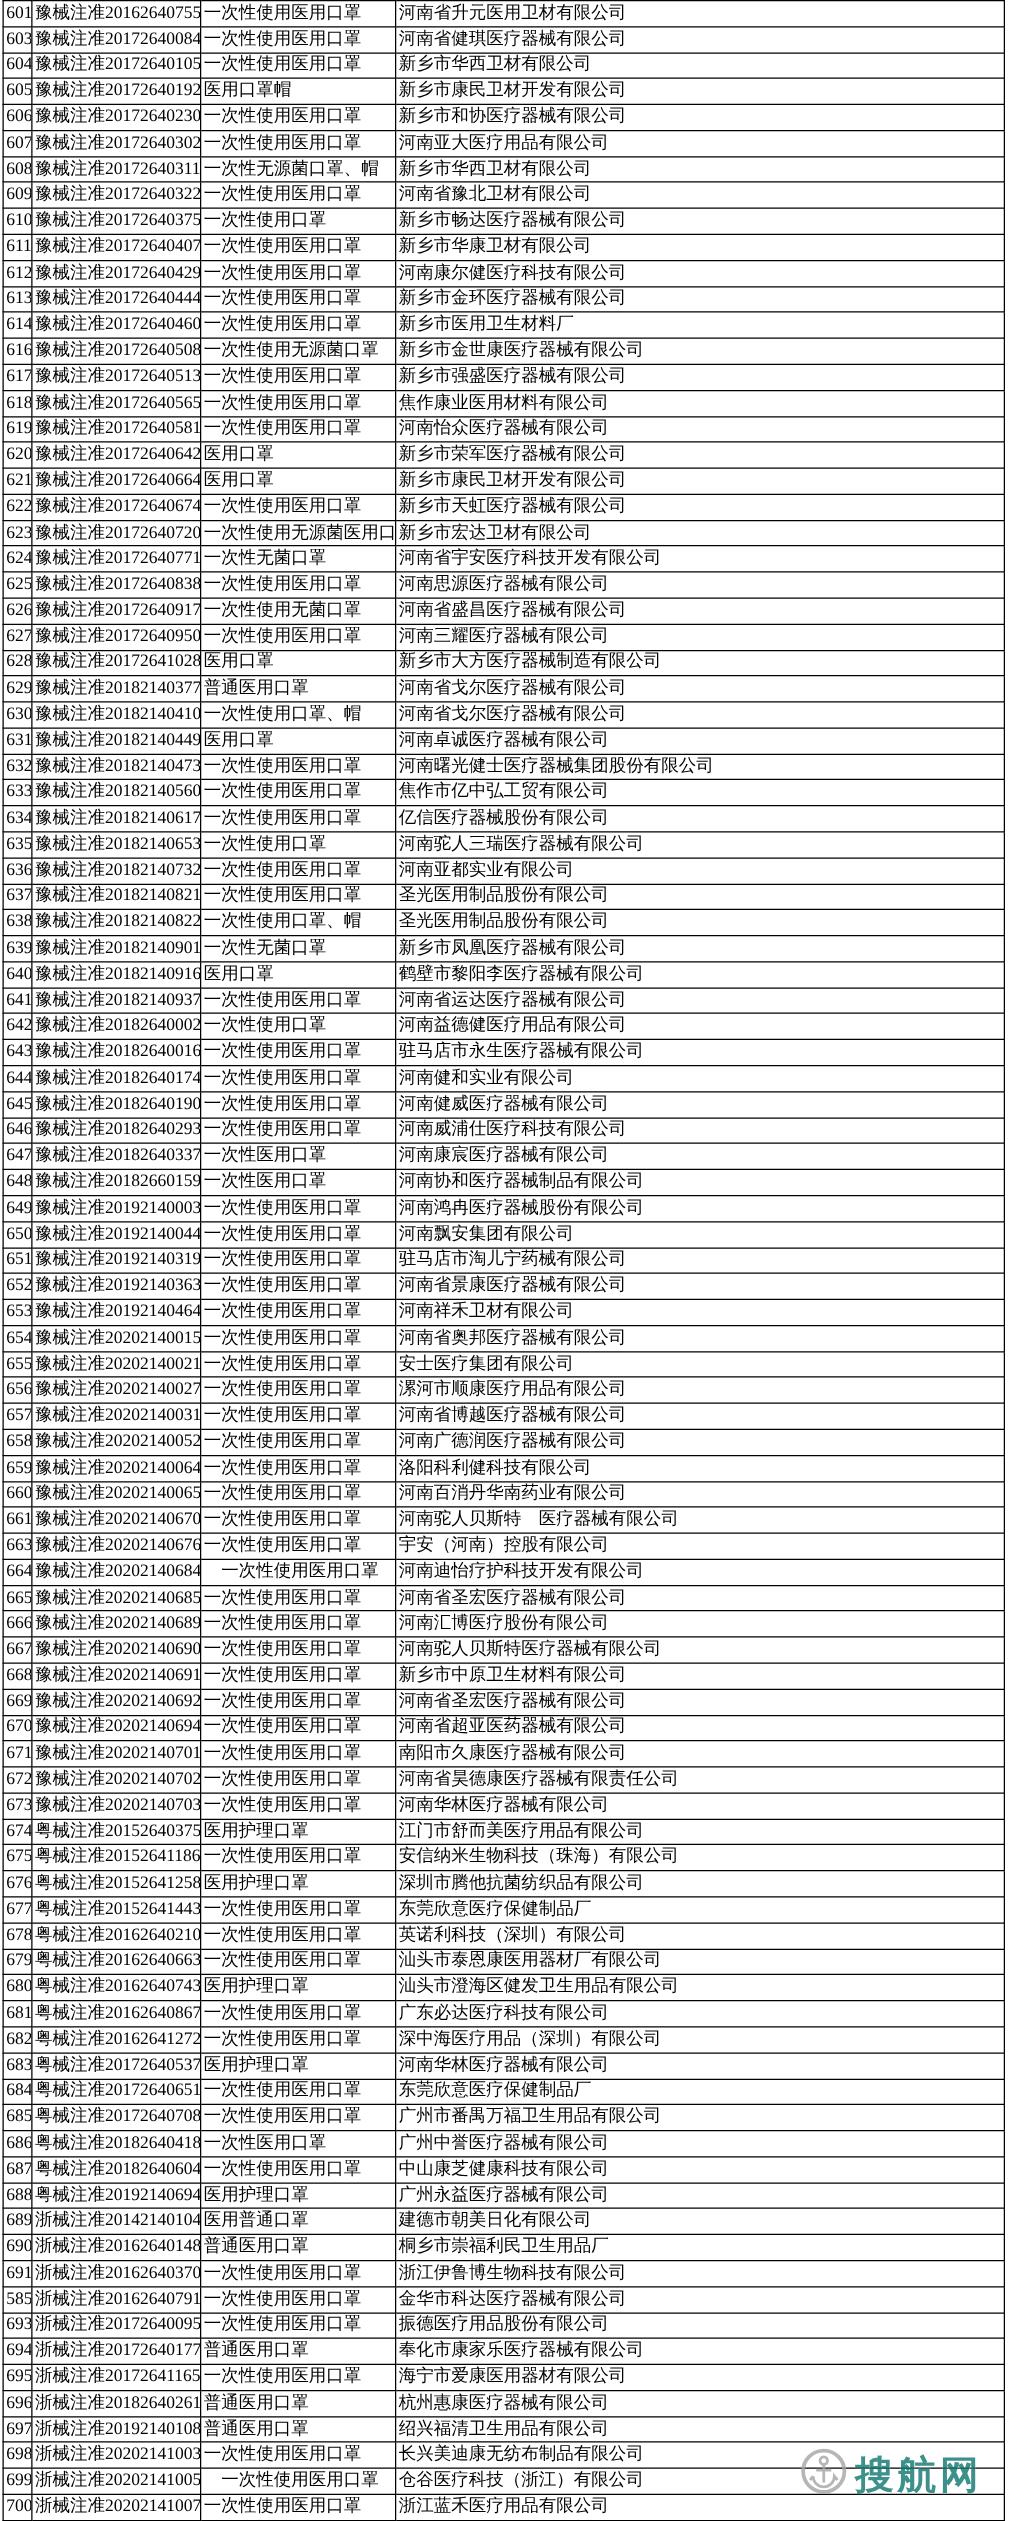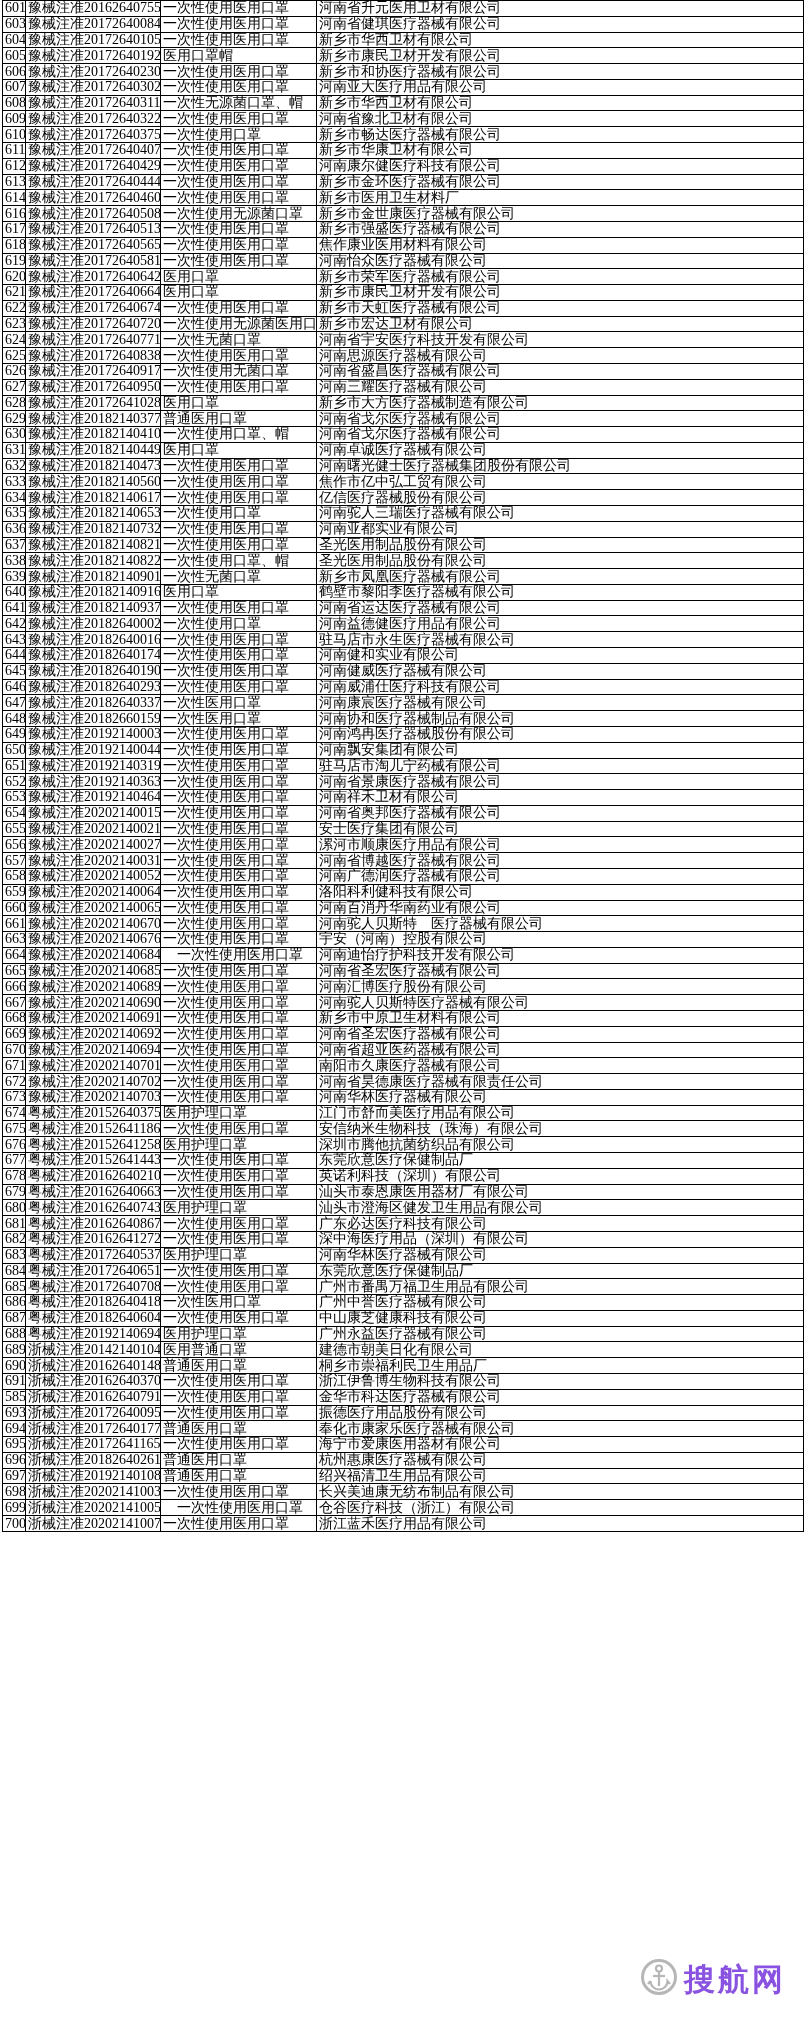--- a/index.html
+++ b/index.html
@@ -14,21 +14,21 @@
     background: #ffffff;
     overflow: hidden;
     font-family: "Liberation Serif", "DejaVu Serif", serif;
     color: #000000;
   }
   table.registry {
     position: absolute;
     left: 2px;
     top: 0;
     width: 801px;
-    height: 1532px;
+    height: 2017px;
     border-collapse: collapse;
     table-layout: fixed;
   }
   table.registry td {
     border: 1px solid #000000;
     font-size: 14px;
     line-height: 1;
     vertical-align: middle;
     padding: 0 0 0 2px;
     white-space: nowrap;
@@ -53,21 +53,21 @@
     display: flex;
     align-items: center;
     gap: 6px;
     opacity: 0.8;
     pointer-events: none;
   }
   .watermark-text {
     font-family: "Liberation Sans", "DejaVu Sans", sans-serif;
     font-size: 31px;
     font-weight: bold;
-    color: #6d28d9;
+    color: #0f766e;
     letter-spacing: 3px;
     text-shadow: 0 0 1px #ffffff;
     line-height: 1;
   }
 </style>
 </head>
 <body>
 
 <div class="page">
 

